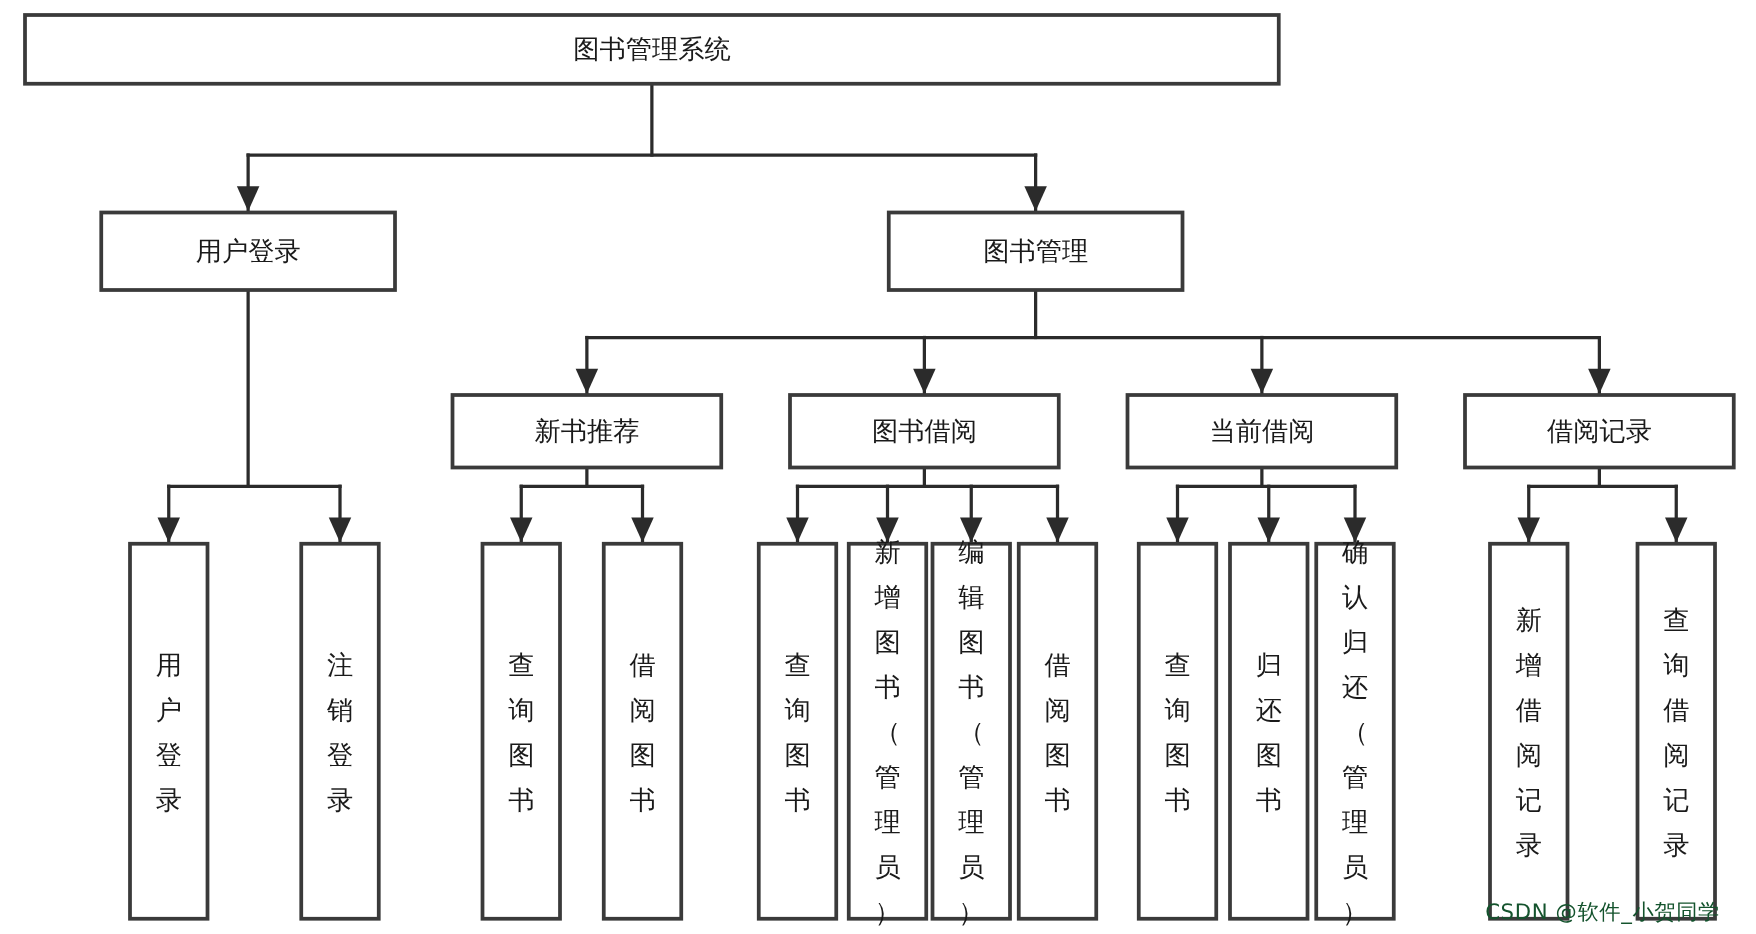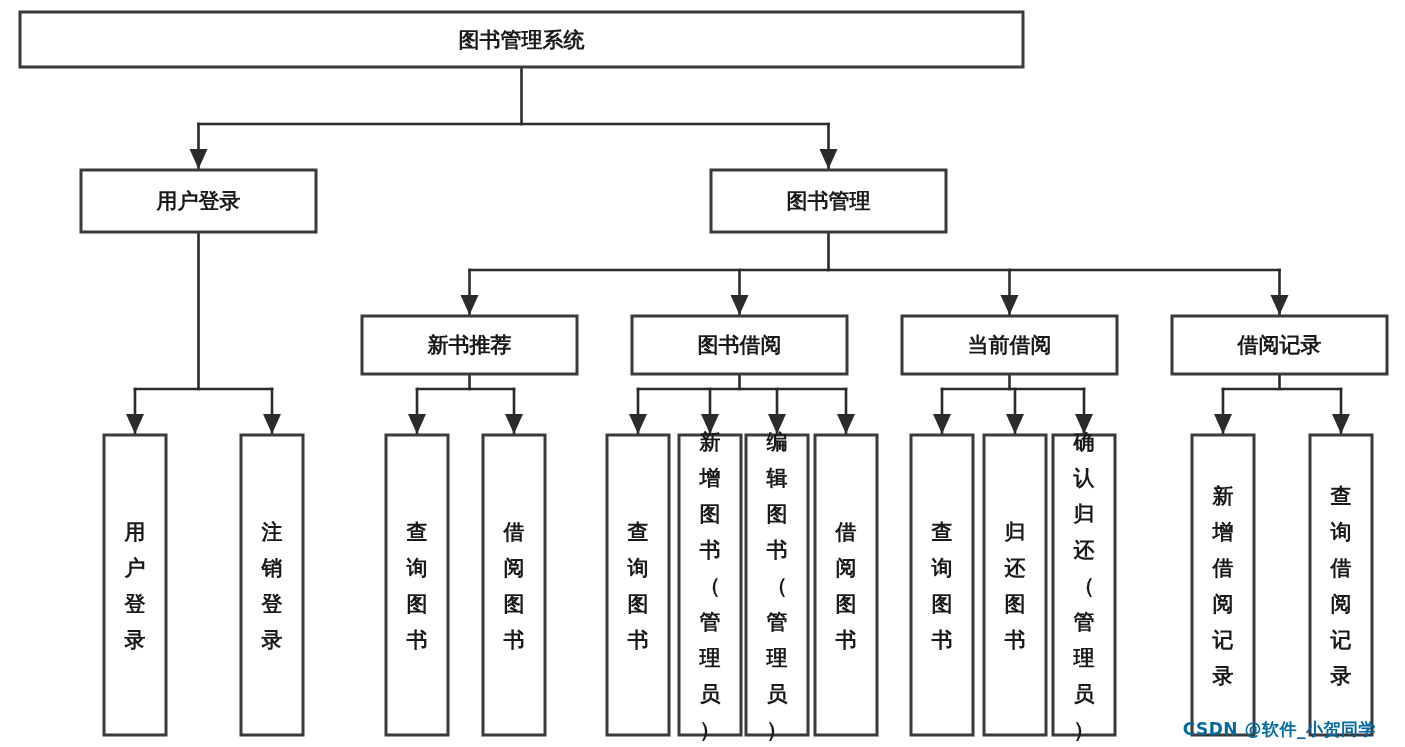--- a/index.html
+++ b/index.html
@@ -11,21 +11,20 @@
     width: 1405px;
     height: 747px;
     font-family: "DejaVu Sans", "Liberation Sans", sans-serif;
     overflow: hidden;
   }
   #diagram-root {
     position: relative;
     width: 1388px;
     height: 747px;
     background: #ffffff;
-    font-weight: bold;
   }
   svg.canvas {
     position: absolute;
     left: 0;
     top: 0;
     width: 1405px;
     height: 747px;
   }
   .node-box {
     fill: #ffffff;
@@ -54,21 +53,21 @@
     font-size: 21px;
     fill: #1a1a1a;
     text-anchor: middle;
   }
   .watermark {
     position: absolute;
     right: 12px;
     bottom: 6px;
     font-family: "DejaVu Sans", "Liberation Sans", sans-serif;
     font-size: 17px;
-    color: #0369a1;
+    color: #14532d;
     letter-spacing: 0.5px;
     white-space: nowrap;
     pointer-events: none;
   }
 </style>
 </head>
 <body>
 
 <div id="diagram-root">
   <svg class="canvas" viewBox="0 0 1405 747" xmlns="http://www.w3.org/2000/svg">

